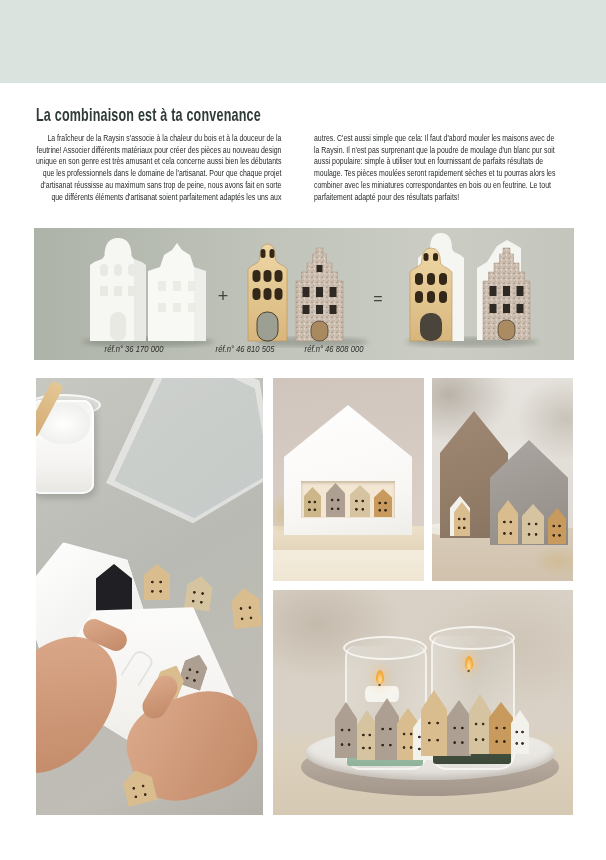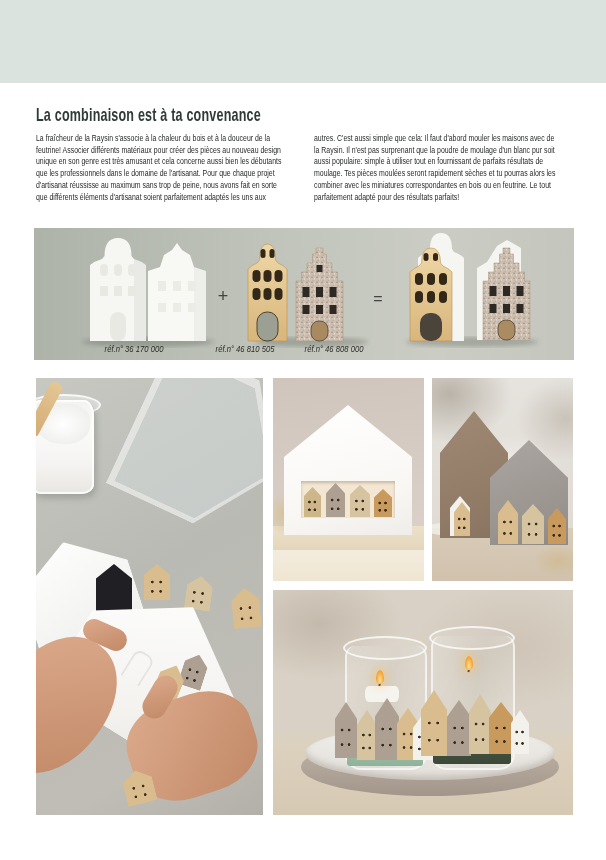--- a/index.html
+++ b/index.html
@@ -9,21 +9,21 @@
   
   .band{position:absolute;left:0;top:0;width:606px;height:83px;background:#dbe3df;}
 
   
   .title{position:absolute;left:36px;top:104px;font-size:19px;font-weight:bold;
          color:#2f3b37;white-space:nowrap;transform:scaleX(.66);transform-origin:0 0;
          letter-spacing:.3px;}
 
   
   .col{position:absolute;top:133px;font-size:9px;line-height:11.7px;color:#1f2322;}
-  .col-left{left:36px;}
+  .col-left{left:36px;text-align:right;}
   .col-right{left:314px;}
   .tline{white-space:nowrap;transform:scaleX(.77);transform-origin:0 0;}
 
   
   .strip{position:absolute;left:34px;top:228px;width:540px;height:132px;overflow:hidden;}
   .strip svg{display:block;}
   .ref-label{position:absolute;bottom:6px;width:90px;text-align:center;font-size:8.5px;
              font-style:italic;color:#2b2b28;transform:scaleX(.9);white-space:nowrap;}
   .ref-1{left:55px;} .ref-2{left:166px;} .ref-3{left:255px;}
 

